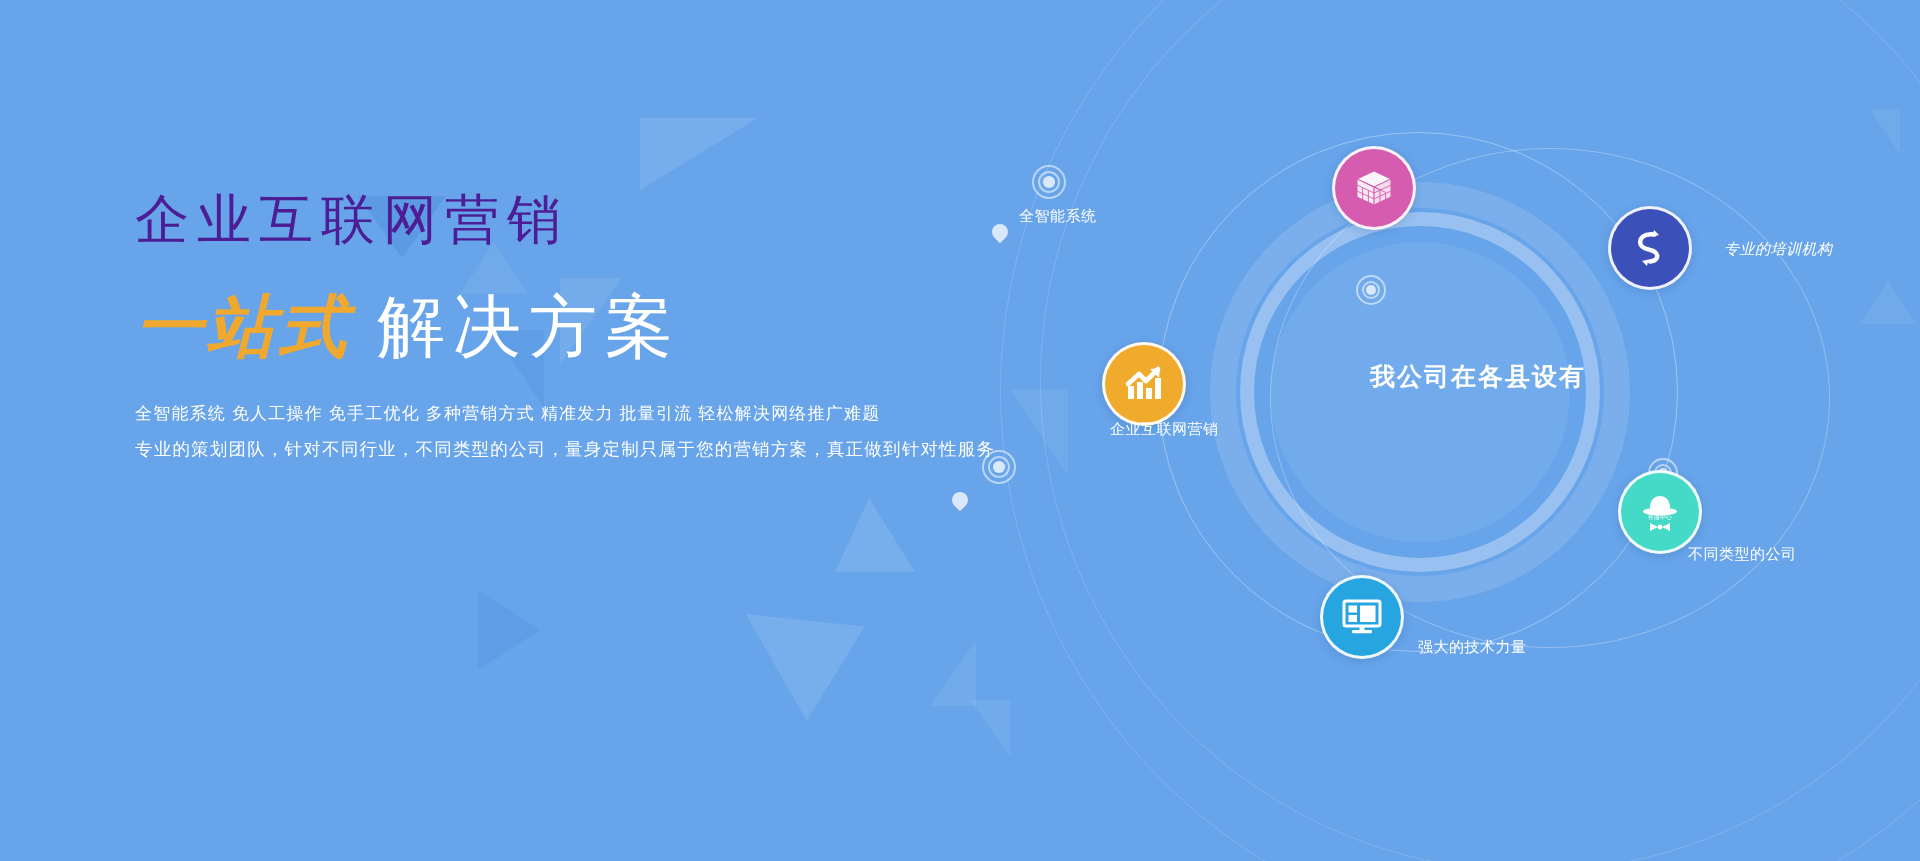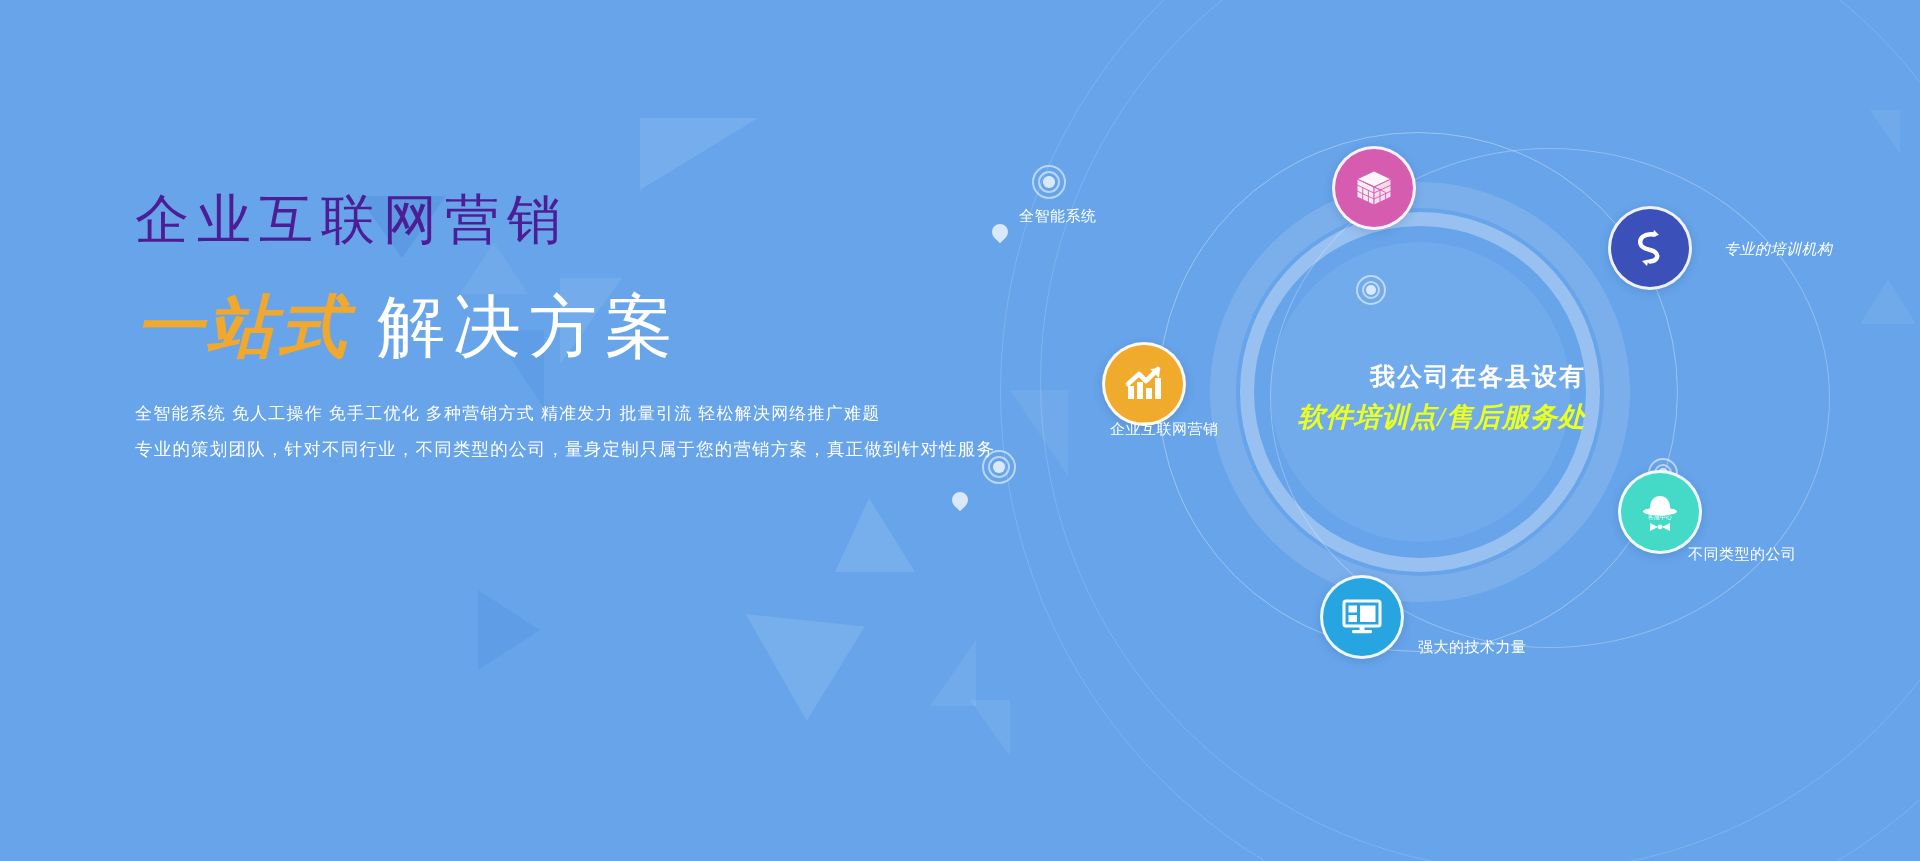--- a/index.html
+++ b/index.html
@@ -231,21 +231,20 @@
   <div class="diagram">
 
     <div class="ring ring-outer-thin"></div>
     <div class="ring ring-outer-thin2"></div>
     <div class="ring ring-halo"></div>
     <div class="ring ring-mid"></div>
     <div class="ring ring-inner-fill"></div>
 
     <div class="center-text">
       <div class="center-line-1">我公司在各县设有</div>
-      <div class="center-line-2">软件培训点/售后服务处</div>
     </div>
 
     <div class="target" style="left:-88px; top:45px; width:34px; height:34px;">
       <div class="target-ring2"></div>
     </div>
     <div class="target" style="left:236px; top:155px; width:30px; height:30px;">
       <div class="target-ring2"></div>
     </div>
     <div class="target" style="left:-138px; top:330px; width:34px; height:34px;">
       <div class="target-ring2"></div>

